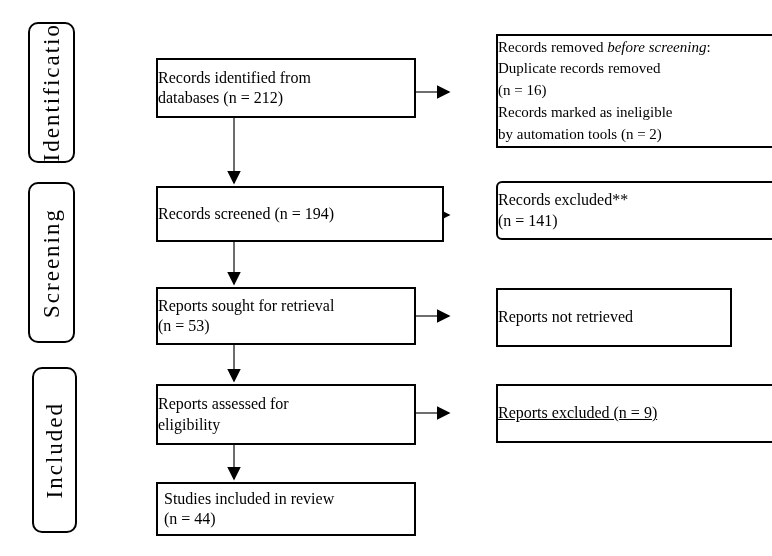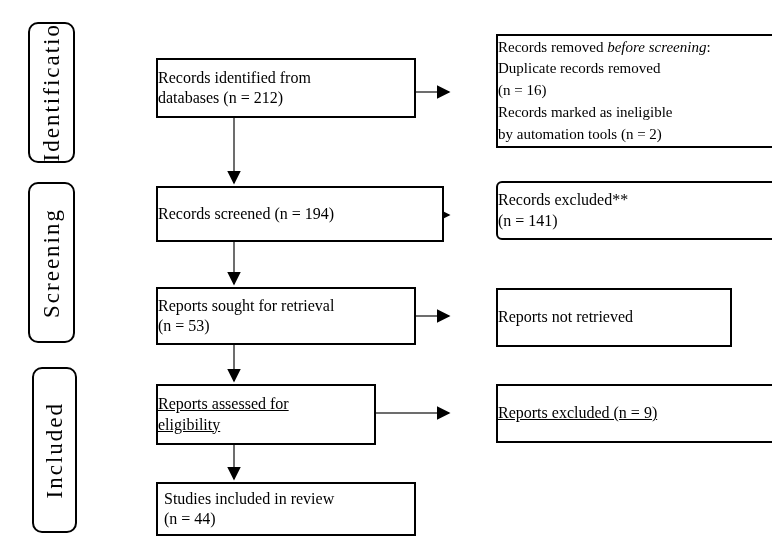--- a/index.html
+++ b/index.html
@@ -92,21 +92,21 @@
 
   <div class="mbox" style="left:112px; top:186px; width:288px; height:56px;">
     <div class="line">Records screened (n = 194)</div>
   </div>
 
   <div class="mbox" style="left:112px; top:287px; width:260px; height:58px;">
     <div class="line">Reports sought for retrieval</div>
     <div class="line">(n = 53)</div>
   </div>
 
-  <div class="mbox" style="left:112px; top:384px; width:220px; height:61px;text-decoration:underline;">
+  <div class="mbox" style="left:112px; top:384px; width:260px; height:61px;">
     <div class="line">Reports assessed for</div>
     <div class="line">eligibility</div>
   </div>
 
   <div class="mbox" style="left:112px; top:482px; width:260px; height:54px;padding-left:6px;">
     <div class="line">Studies included in review</div>
     <div class="line">(n = 44)</div>
   </div>
 
   <div class="sbox small" style="left:452px; top:34px; width:284px; height:114px;">

